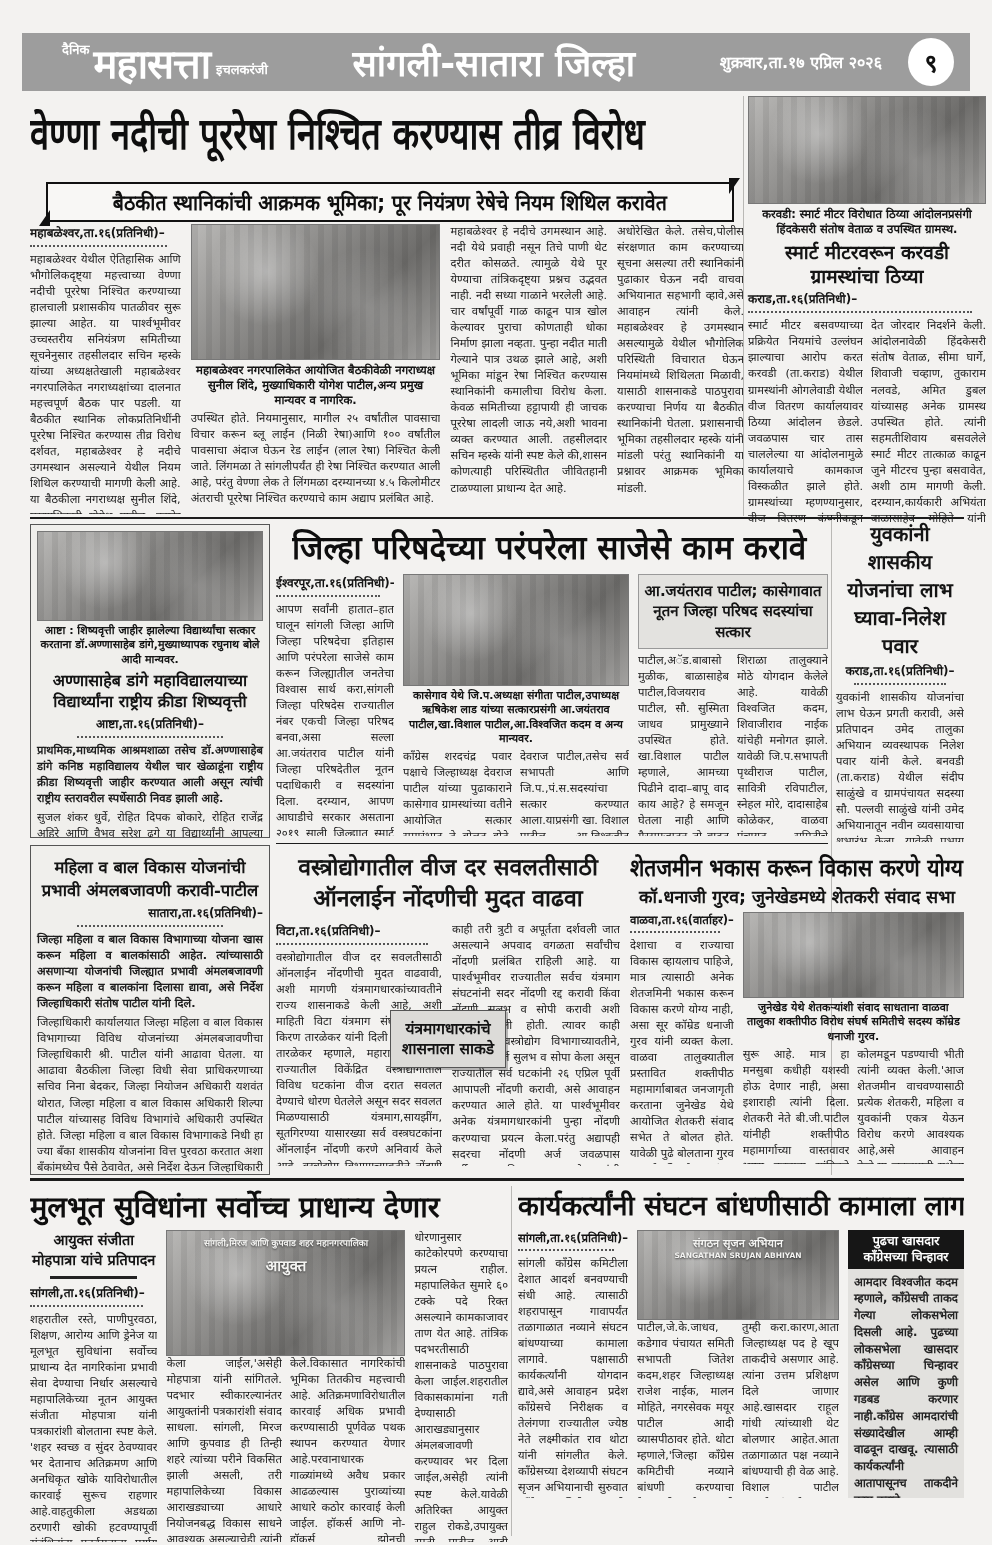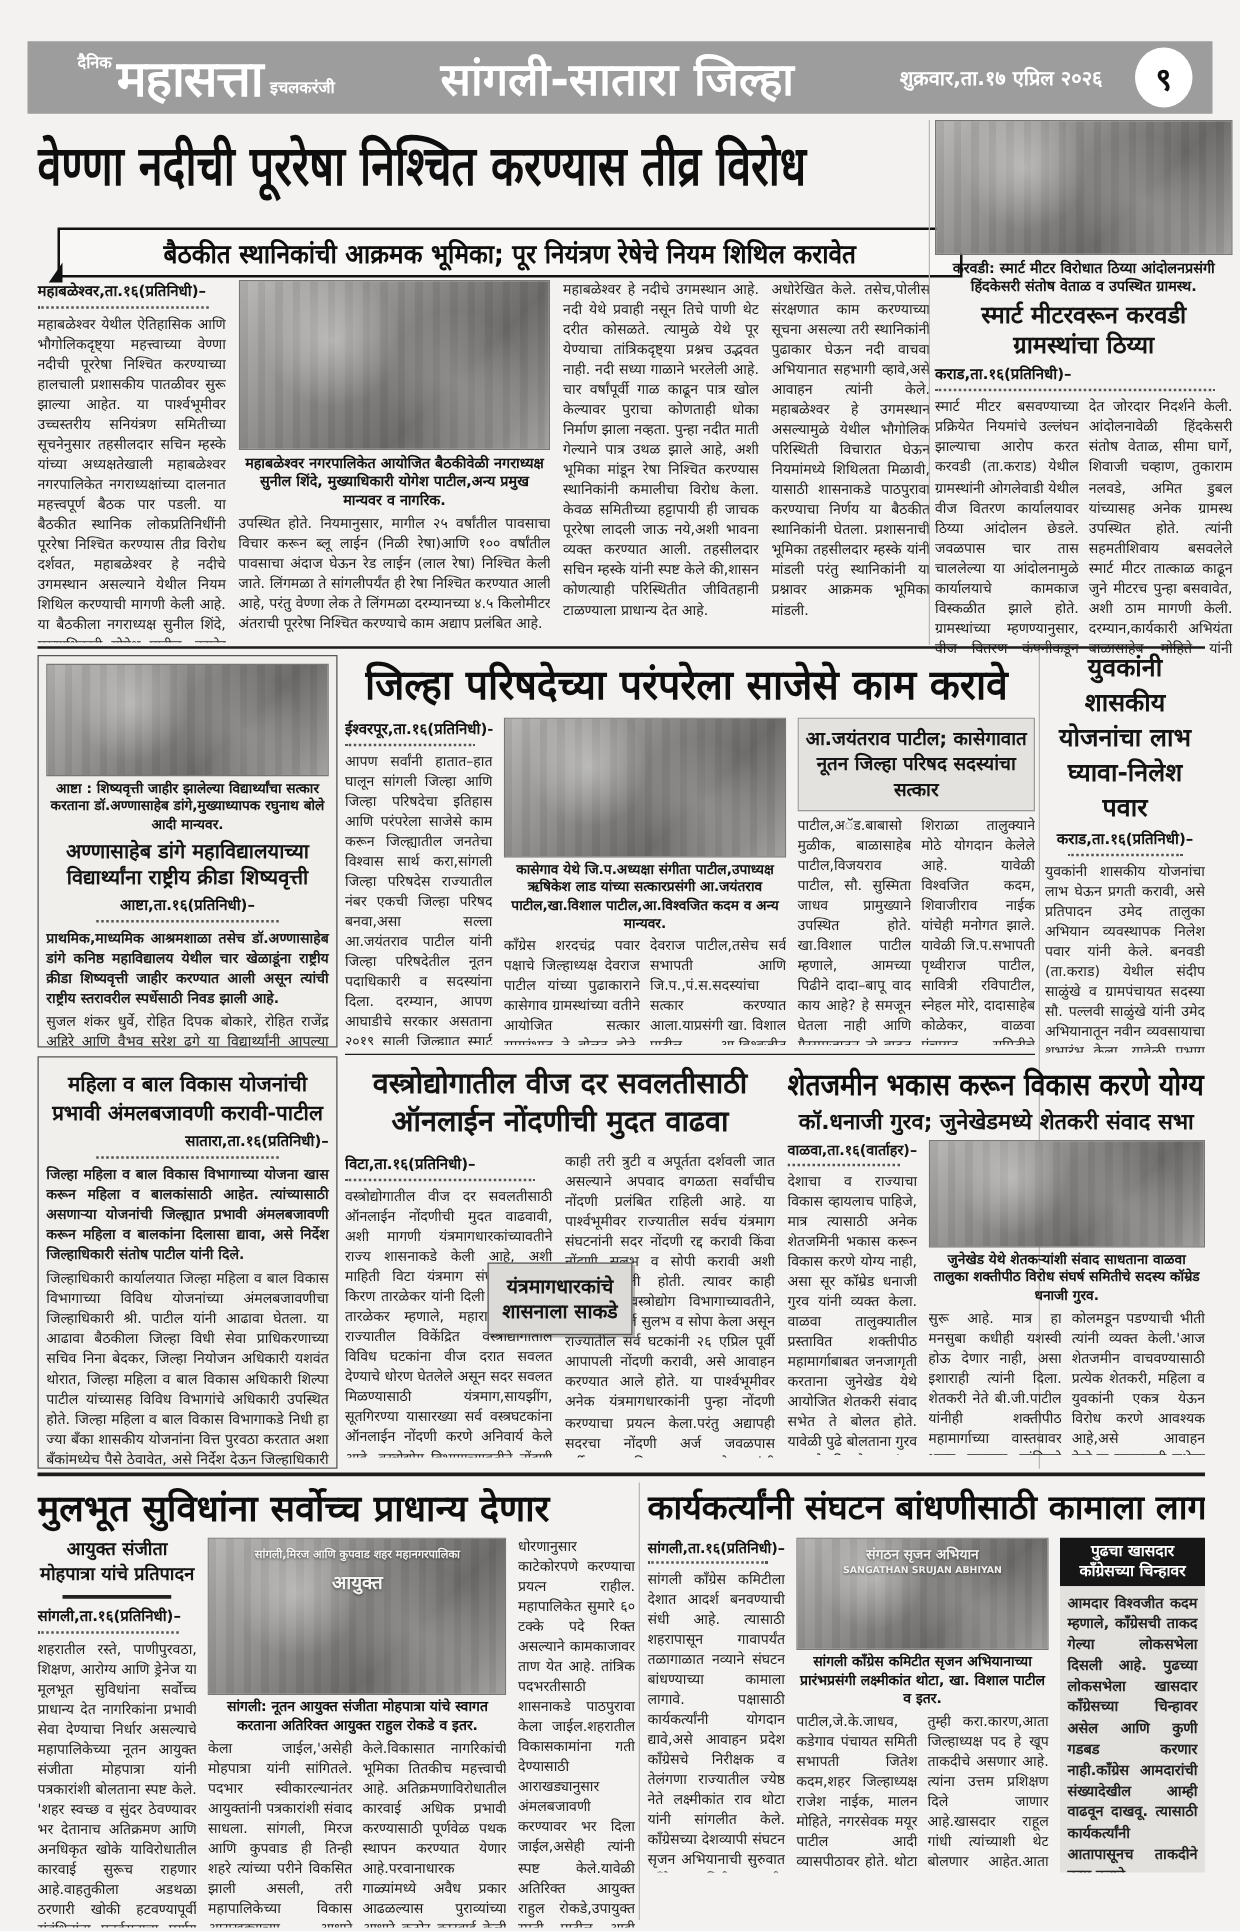--- a/index.html
+++ b/index.html
@@ -44,21 +44,21 @@
       linear-gradient(135deg,#b9b8b6 0%,#8e8d8b 38%,#6e6d6b 66%,#a3a2a0 100%);
     border:1px solid #777;box-sizing:border-box;position:relative;
   }
   .vrule{width:0;border-left:1px solid #b9b8b5;}
   .hrule{border-top:2px solid #1c1c1c;height:0;}
   
   .lead-hl{left:30px;top:100px;width:714px;height:76px;overflow:hidden;}
   .lead-hl .hl{font-size:44px;line-height:1.55;transform:scaleX(.78);}
   .lead-sub{
     left:46px;top:182px;width:664px;border:2px solid #111;background:#f8f7f5;
-    padding:4px 28px;text-align:center;position:absolute;
+    padding:4px 10px;text-align:center;position:absolute;
   }
   .lead-sub .hl{font-size:21px;transform:scaleX(.93);display:inline-block;transform-origin:center;}
   .lead-sub:before{content:"";position:absolute;left:-9px;bottom:-6px;border-style:solid;border-width:0 0 16px 11px;border-color:transparent transparent #111 transparent;}
   .lead-sub:after{content:"";position:absolute;right:-8px;top:-6px;border-style:solid;border-width:16px 11px 0 0;border-color:#111 transparent transparent transparent;}
   .lead-row{left:30px;top:224px;width:714px;height:290px;display:flex;gap:10px;}
   
   .sidebox{border:1.5px solid #555;background:#f0efec;padding:6px;box-sizing:border-box;}
   .center-subhead{
     background:#e3e2df;border:1px solid #999;font-weight:bold;font-size:15px;
     text-align:center;padding:6px 4px;line-height:1.35;
@@ -257,21 +257,20 @@
       <div style="border-top:3px solid #222;margin:5px 20px;"></div>
       <div class="dateline">सांगली,ता.१६(प्रतिनिधी)–</div>
       <div class="dots"></div>
       <div class="bt">शहरातील रस्ते, पाणीपुरवठा, शिक्षण, आरोग्य आणि ड्रेनेज या मूलभूत सुविधांना सर्वोच्च प्राधान्य देत नागरिकांना प्रभावी सेवा देण्याचा निर्धार असल्याचे महापालिकेच्या नूतन आयुक्त संजीता मोहपात्रा यांनी पत्रकारांशी बोलताना स्पष्ट केले. 'शहर स्वच्छ व सुंदर ठेवण्यावर भर देतानाच अतिक्रमण आणि अनधिकृत खोके याविरोधातील कारवाई सुरूच राहणार आहे.वाहतुकीला अडथळा ठरणारी खोकी हटवण्यापूर्वी संबंधितांना पुनर्वसनाचा पर्याय देण्याचा प्रयत्न राहील.थेट कारवाई करण्याऐवजी अगोदर पर्याय, मग बुलडोझर या तत्त्वाचा अवलंब</div>
     </div>
     <div class="col" style="width:240px;">
       <div class="photo" style="height:126px;">
         <div class="ovl" style="top:5px;font-size:9px;">सांगली,मिरज आणि कुपवाड शहर महानगरपालिका</div>
         <div class="ovl" style="top:24px;font-size:15px;">आयुक्त</div>
       </div>
-      <div class="cap" style="font-size:11.2px;">सांगली: नूतन आयुक्त संजीता मोहपात्रा यांचे स्वागत करताना अतिरिक्त आयुक्त राहुल रोकडे व इतर.</div>
       <div style="display:flex;gap:8px;">
         <div class="col" style="width:116px;">
           <div class="bt">केला जाईल,'असेही मोहपात्रा यांनी सांगितले. पदभार स्वीकारल्यानंतर आयुक्तांनी पत्रकारांशी संवाद साधला. सांगली, मिरज आणि कुपवाड ही तिन्ही शहरे त्यांच्या परीने विकसित झाली असली, तरी महापालिकेच्या विकास आराखड्याच्या आधारे नियोजनबद्ध विकास साधने आवश्यक असल्याचेही त्यांनी स्पष्ट</div>
         </div>
         <div class="col" style="width:116px;">
           <div class="bt">केले.विकासात नागरिकांची भूमिका तितकीच महत्त्वाची आहे. अतिक्रमणाविरोधातील कारवाई अधिक प्रभावी करण्यासाठी पूर्णवेळ पथक स्थापन करण्यात येणार आहे.परवानाधारक गाळ्यांमध्ये अवैध प्रकार आढळल्यास पुराव्यांच्या आधारे कठोर कारवाई केली जाईल. हॉकर्स आणि नो-हॉकर्स झोनची अंमलबजावणी राष्ट्रीय फेरीवाला</div>
         </div>
       </div>
     </div>
     <div class="col" style="width:94px;">
@@ -290,21 +289,20 @@
     <div class="col" style="width:110px;">
       <div class="dateline" style="font-size:11.5px;">सांगली,ता.१६(प्रतिनिधी)–</div>
       <div class="dots"></div>
       <div class="bt">सांगली काँग्रेस कमिटीला देशात आदर्श बनवण्याची संधी आहे. त्यासाठी शहरापासून गावापर्यंत तळागाळात नव्याने संघटन बांधण्याच्या कामाला लागावे. पक्षासाठी कार्यकर्त्यांनी योगदान द्यावे,असे आवाहन प्रदेश काँग्रेसचे निरीक्षक व तेलंगणा राज्यातील ज्येष्ठ नेते लक्ष्मीकांत राव थोटा यांनी सांगलीत केले. काँग्रेसच्या देशव्यापी संघटन सृजन अभियानाची सुरुवात काँग्रेस कमिटीत झाली. यावेळी आमदार डॉ.विश्वजीत कदम,खासदार प्रणिती शिंदे,खासदार विशाल पाटील, माजी आमदार दिनी चौधरी, जिल्हाध्यक्ष विक्रम सावंत, राज्य निरीक्षक राजेंद्र शेलार, अॅड. अमित खराडे,अजित दरेकर,श्रीमती शैलजा</div>
     </div>
     <div class="col" style="width:202px;">
       <div class="photo" style="height:90px;">
         <div class="ovl" style="top:4px;font-size:11px;">संगठन सृजन अभियान</div>
         <div class="ovl" style="top:20px;font-size:7.5px;">SANGATHAN SRUJAN ABHIYAN</div>
       </div>
-      <div class="cap" style="font-size:11.2px;">सांगली काँग्रेस कमिटीत सृजन अभियानाच्या प्रारंभप्रसंगी लक्ष्मीकांत थोटा, खा. विशाल पाटील व इतर.</div>
       <div style="display:flex;gap:8px;">
         <div class="col" style="width:97px;">
           <div class="bt">पाटील,जे.के.जाधव, कडेगाव पंचायत समिती सभापती जितेश कदम,शहर जिल्हाध्यक्ष राजेश नाईक, मालन मोहिते, नगरसेवक मयूर पाटील आदी व्यासपीठावर होते. थोटा म्हणाले,'जिल्हा काँग्रेस कमिटीची नव्याने बांधणी करण्याचा देशव्यापी कार्यक्रम हाती घेण्यात आला आहे.प्रत्येक जिल्ह्याला ताकदीचा, कामाचा, पळणारा नेता द्यायचा आहे. त्याची योग्य निवड</div>
         </div>
         <div class="col" style="width:97px;">
           <div class="bt">तुम्ही करा.कारण,आता जिल्हाध्यक्ष पद हे खूप ताकदीचे असणार आहे. त्यांना उत्तम प्रशिक्षण दिले जाणार आहे.खासदार राहूल गांधी त्यांच्याशी थेट बोलणार आहेत.आता तळागाळात पक्ष नव्याने बांधण्याची ही वेळ आहे. विशाल पाटील म्हणाले,'संघटनेच्या पदाला ताकद देण्याची आता गरज आहे.आम्हीदेखील तेच धोरण राबवणार आहोत. पुढे जाऊन</div>
         </div>
       </div>
     </div>
     <div class="col" style="width:116px;">

